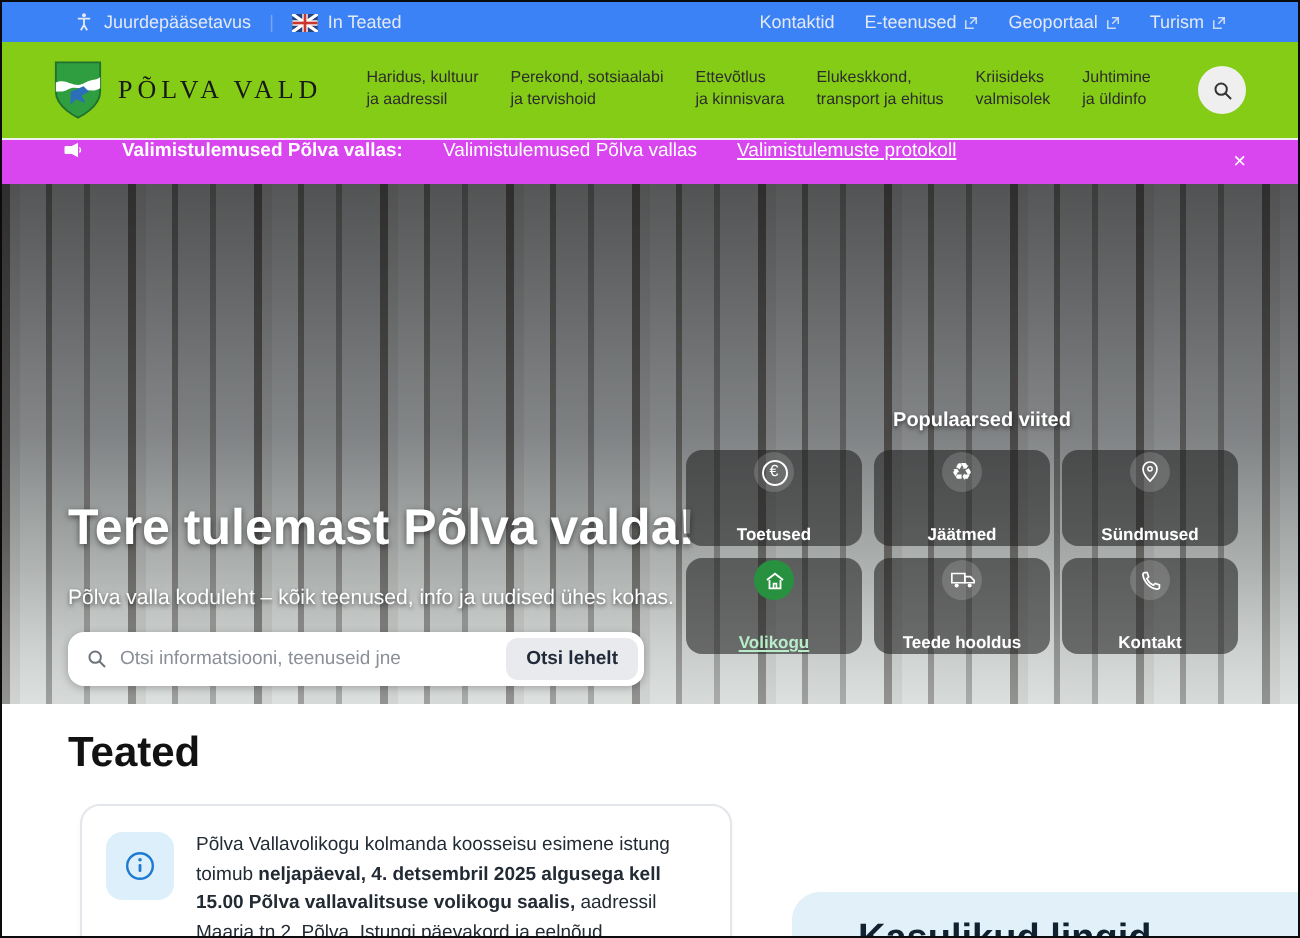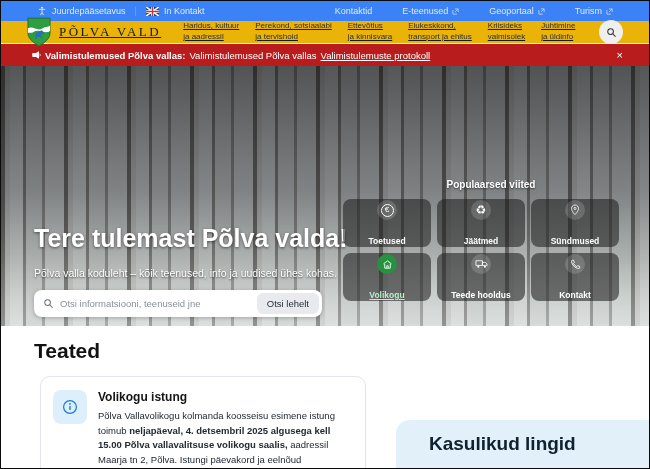--- a/index.html
+++ b/index.html
@@ -10,46 +10,46 @@
     font-family:"Liberation Sans", sans-serif; color:#1c1c1c;
   }
 
   
   .topbar{
     height:20px; background:#3b82f6; color:#e3e9f4;
     display:flex; align-items:center; font-size:9px; padding:0 36px;
   }
   .topbar .grp{ display:flex; align-items:center; gap:5px; }
   .topbar .sep{ margin:0 9px; opacity:.35; }
-  .topbar .right{ margin-left:auto; display:flex; align-items:center; gap:30px; }
+  .topbar .right{ margin-left:auto; display:flex; align-items:center; gap:15px; }
   .topbar a{ color:inherit; text-decoration:none; display:flex; align-items:center; gap:4px; cursor:pointer; }
   .ico-ext{ width:7px; height:7px; opacity:.85; }
 
   
   .header{
-    height:23px; background:#eab308; display:flex; align-items:center;
-    padding:0 26px; border-bottom:1px solid #f0f0f0;text-decoration:underline;
+    height:49px; background:#84cc16; display:flex; align-items:center;
+    padding:0 26px; border-bottom:1px solid #f0f0f0;
   }
   .brand{ display:flex; align-items:center; gap:8px; }
   .brand-name{
     font-family:"Liberation Serif", serif; font-size:13px; letter-spacing:2.5px;
     color:#181818;
   }
   .nav{ margin-left:22px; display:flex; gap:16px; }
   .nav-item{ font-size:8px; line-height:1.35; color:#2d2d2d; cursor:pointer; }
   .search-btn{
     margin-left:auto; width:24px; height:24px; border-radius:50%;
     background:#efefef; border:none; display:flex; align-items:center; justify-content:center;
     color:#333; cursor:pointer;
   }
 
   
   .alert{
-    height:22px; background:#b91c1c; color:#fff; font-size:9.5px;
-    display:flex; align-items:center; gap:4px; padding:0 26px 0 30px;
+    height:22px; background:#d946ef; color:#fff; font-size:9.5px;
+    display:flex; gap:20px; padding:0 26px 0 30px;
   }
   .alert .b{ font-weight:bold; }
   .alert .lnk{ text-decoration:underline; cursor:pointer; color:#fff; }
   .alert-close{
     margin-left:auto; background:none; border:none; color:#fff;
     font-size:11px; cursor:pointer; line-height:1;
   }
 
   
   .hero{
@@ -78,21 +78,21 @@
     padding-left:9px; box-shadow:0 1px 4px rgba(0,0,0,.25);
   }
   .hero-search .mag{ color:#6d737c; display:flex; }
   .hero-search input{
     flex:1; border:none; outline:none; background:transparent;
     font-size:9.5px; color:#333; padding:0 6px; font-family:inherit; min-width:0;
   }
   .hero-search input::placeholder{ color:#8a8f98; }
   .hero-search .go{
     margin:3px; height:21px; padding:0 10px; border:none; border-radius:6px;
-    background:#e8eaed; color:#1f2937; font-size:9.5px; font-weight:normal;
+    background:#e8eaed; color:#1f2937; font-size:9.5px; font-weight:bold;
     cursor:pointer; white-space:nowrap; font-family:inherit;
   }
 
   .popular-title{
     position:absolute; left:350px; top:113px; width:280px; text-align:center;
     font-size:10px; font-weight:bold; text-shadow:0 1px 2px rgba(0,0,0,.6);
   }
   .tiles{
     position:absolute; left:342px; top:133px;
     display:grid; grid-template-columns:repeat(3,88px); gap:6px;
@@ -158,21 +158,21 @@
     <span class="sep">|</span>
     <a class="grp">
       <svg class="icon" width="13" height="9" viewBox="0 0 14 10">
           <rect width="14" height="10" fill="#27427e"></rect>
           <path d="M0 0 L14 10 M14 0 L0 10" stroke="#fff" stroke-width="1.8"></path>
           <path d="M7 0 V10" stroke="#fff" stroke-width="3"></path>
           <path d="M0 5 H14" stroke="#fff" stroke-width="3"></path>
           <path d="M7 0 V10" stroke="#c8362f" stroke-width="1.5"></path>
           <path d="M0 5 H14" stroke="#c8362f" stroke-width="1.5"></path>
         </svg>
-      <span>In Kontakt</span>
+      <span>In Teated</span>
     </a>
     <div class="right">
       <a>
         <span>Kontaktid</span>
       </a>
       <a>
         <span>E-teenused</span>
         <svg class="ico-ext" viewBox="0 0 8 8">
             <path d="M1 2.4 V7 H5.6" fill="none" stroke="currentColor" stroke-width="0.9"></path>
             <path d="M3.4 1 H7 V4.6 M7 1 L3.6 4.4" fill="none" stroke="currentColor" stroke-width="0.9"></path>
@@ -328,21 +328,20 @@
 
     <div class="notice-card">
       <div class="notice-ico">
         <svg width="16" height="16" viewBox="0 0 16 16">
             <circle cx="8" cy="8" r="6.4" fill="none" stroke="#1d7ad1" stroke-width="1.2"></circle>
             <rect x="7.3" y="7" width="1.4" height="4" rx="0.6" fill="#1d7ad1"></rect>
             <circle cx="8" cy="4.9" r="0.9" fill="#1d7ad1"></circle>
           </svg>
       </div>
       <div>
-        <div class="notice-title">Volikogu istung</div>
         <div class="notice-body"><span>Põlva Vallavolikogu kolmanda koosseisu esimene istung toimub </span><span class="b">neljapäeval, 4. detsembril 2025 algusega kell 15.00 Põlva vallavalitsuse volikogu saalis,</span><span> aadressil Maarja tn 2, Põlva. Istungi päevakord ja eelnõud</span></div>
 
       </div>
     </div>
 
     <div class="useful-panel">
       <div class="useful-title">Kasulikud lingid</div>
     </div>
   </div>
 

